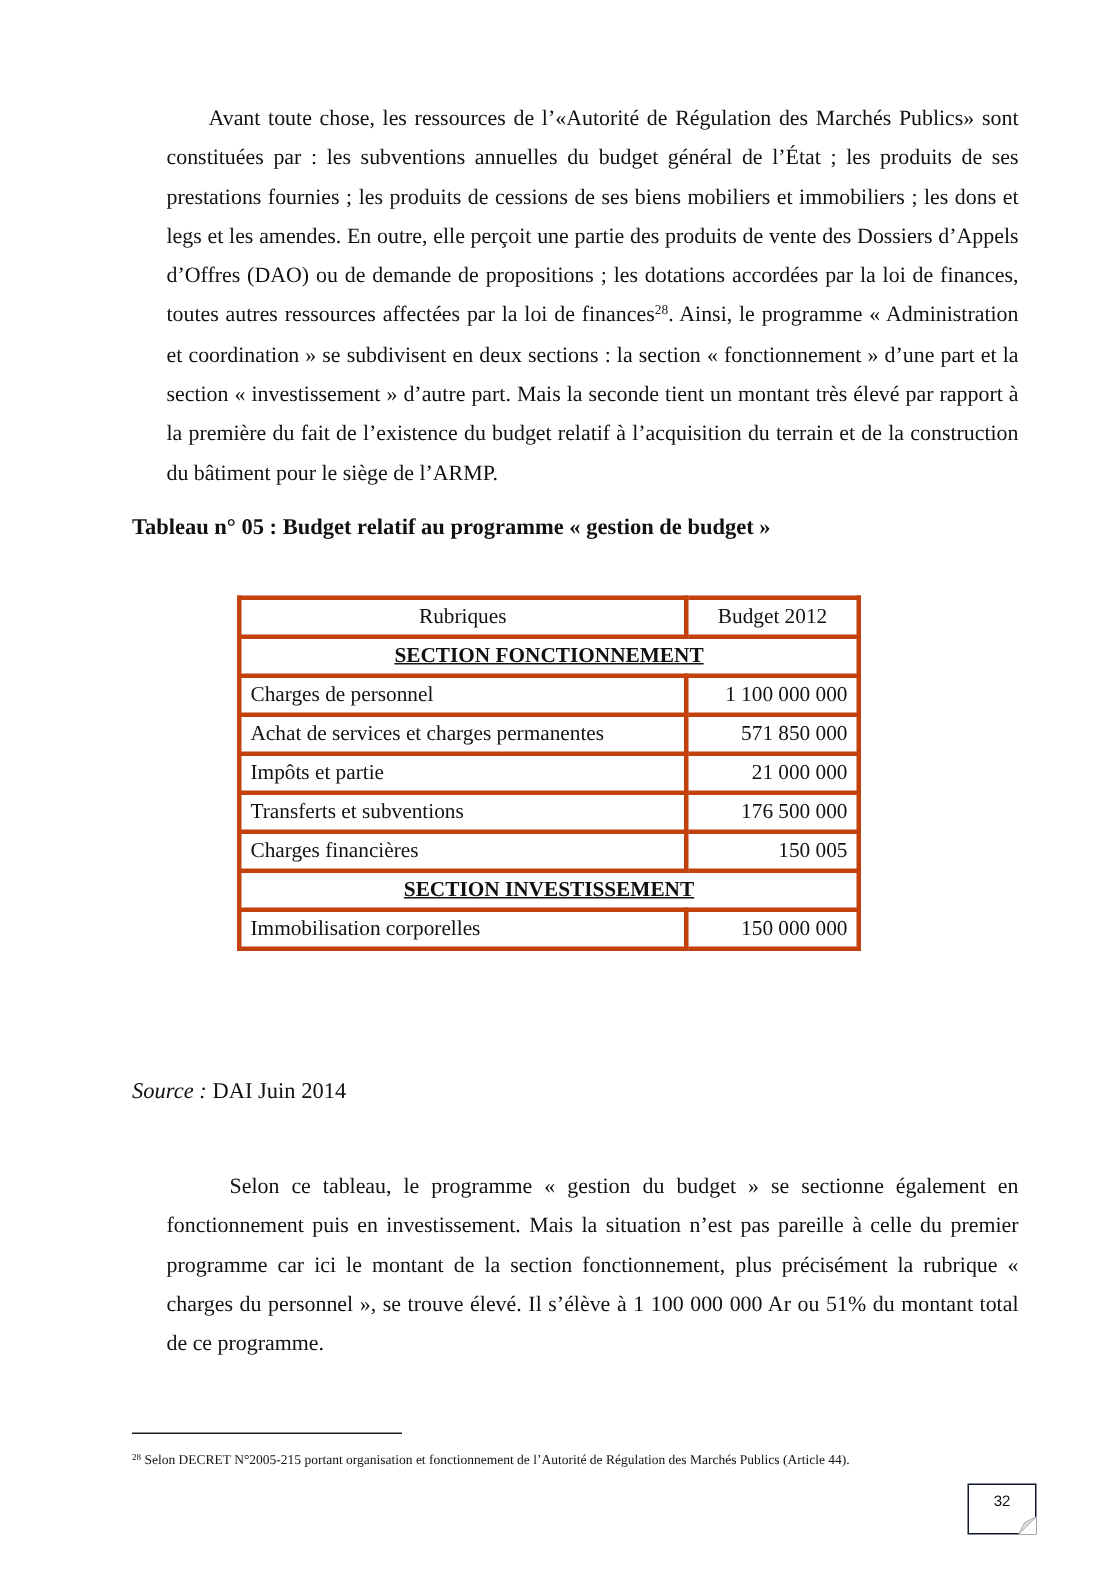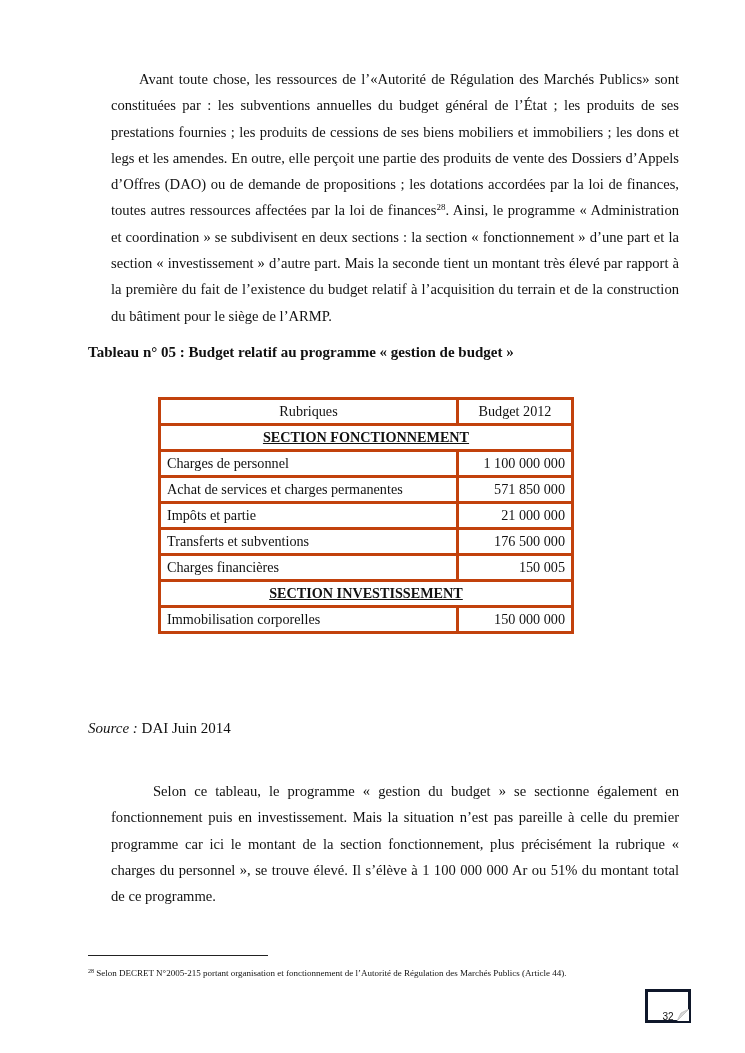--- a/index.html
+++ b/index.html
@@ -18,23 +18,23 @@
   th { font-weight: normal; text-align: center; }
   td.val { text-align: right; width: 115px; }
   td.section { text-align: center; font-weight: bold; text-decoration: underline; }
   #source { position: absolute; left: 88px; top: 680px; font-size: 15px; margin-top: 40px; }
   #source i { font-style: italic; }
   #p2 { top: 778px; }
   .fn-rule { position: absolute; left: 88px; top: 955px; width: 180px; height: 1px; background: #222; }
   .footnote { position: absolute; left: 88px; top: 968px; font-size: 9px; }
   .footnote sup { font-size: 6px; vertical-align: 3px; }
   .pagebox { position: absolute; left: 645px; top: 989px; width: 46px; height: 34px;
-             border: 3px solid #0f172a; background: #fff; box-sizing: border-box;
+             border: 1px solid #0f172a; background: #fff; box-sizing: border-box;
              font-family: "Liberation Sans", sans-serif; font-size: 10px; text-align: center;
-             padding-top: 19px; }
+             padding-top: 6px; }
   .pagebox .curl { position: absolute; right: -1px; bottom: -1px; width: 14px; height: 12px; }
 </style>
 </head>
 <body>
 
 <div class="para indent" id="p1"><span>Avant toute chose, les ressources de l’«Autorité de Régulation des Marchés Publics» sont constituées par : les subventions annuelles du budget général de l’État ; les produits de ses prestations fournies ; les produits de cessions de ses biens mobiliers et immobiliers ; les dons et legs et les amendes. En outre, elle perçoit une partie des produits de vente des Dossiers d’Appels d’Offres (DAO) ou de demande de propositions ; les dotations accordées par la loi de finances, toutes autres ressources affectées par la loi de finances</span><sup>28</sup><span>. Ainsi, le programme « Administration et coordination » se subdivisent en deux sections : la section « fonctionnement » d’une part et la section « investissement » d’autre part. Mais la seconde tient un montant très élevé par rapport à la première du fait de l’existence du budget relatif à l’acquisition du terrain et de la construction du bâtiment pour le siège de l’ARMP.</span></div>
 
 <div id="caption">Tableau n° 05 : Budget relatif au programme « gestion de budget »</div>
 
 <table>

